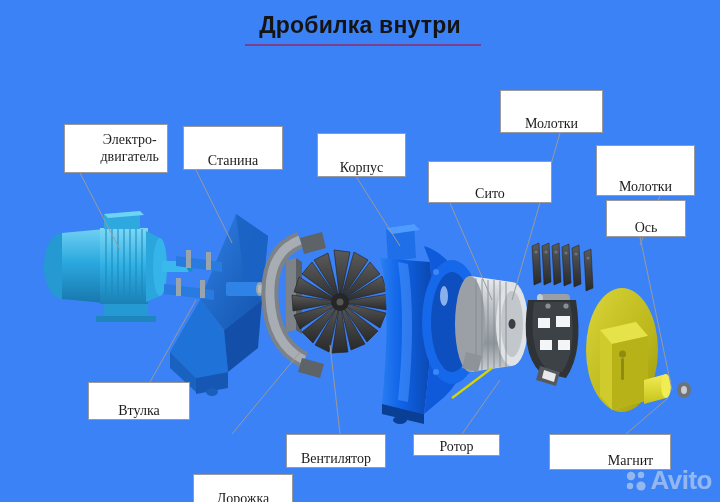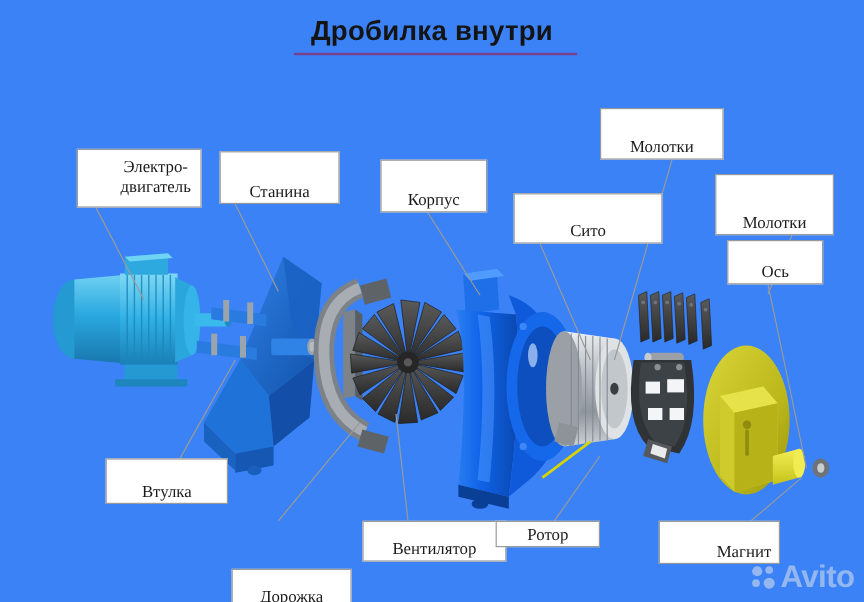--- a/index.html
+++ b/index.html
@@ -317,27 +317,27 @@
       </div>
       <div class="cbox" style="left: 562px; top: 200px; width: 80px; height: 37px; margin-left: 44px;">
         <span>Ось</span>
       </div>
       <div class="cbox" style="left: 88px; top: 382px; width: 102px; height: 38px;">
         <span>Втулка</span>
       </div>
       <div class="cbox" style="left: 193px; top: 434px; width: 100px; height: 34px; margin-top: 40px;">
         <span>Дорожка</span>
       </div>
-      <div class="cbox" style="left: 302px; top: 434px; width: 120px; height: 34px;">
+      <div class="cbox" style="left: 286px; top: 434px; width: 100px; height: 34px;">
         <span>Вентилятор</span>
       </div>
       <div class="cbox" style="left: 413px; top: 434px; width: 87px; height: 22px;">
         <span>Ротор</span>
       </div>
-      <div class="cbox" style="left: 549px; top: 434px; width: 101px; height: 36px; padding-left: 41px;">
+      <div class="cbox" style="left: 549px; top: 434px; width: 122px; height: 36px; padding-left: 41px;">
         <span>Магнит</span>
       </div>
     </div>
 
   <div id="watermark">
     <svg width="22" height="22" viewBox="0 0 22 22">
       <circle cx="6" cy="6" r="4.2" fill="#ececec"></circle>
       <circle cx="16" cy="5" r="3.2" fill="#ececec"></circle>
       <circle cx="5" cy="16" r="3.2" fill="#ececec"></circle>
       <circle cx="16" cy="16" r="4.6" fill="#ececec"></circle>

